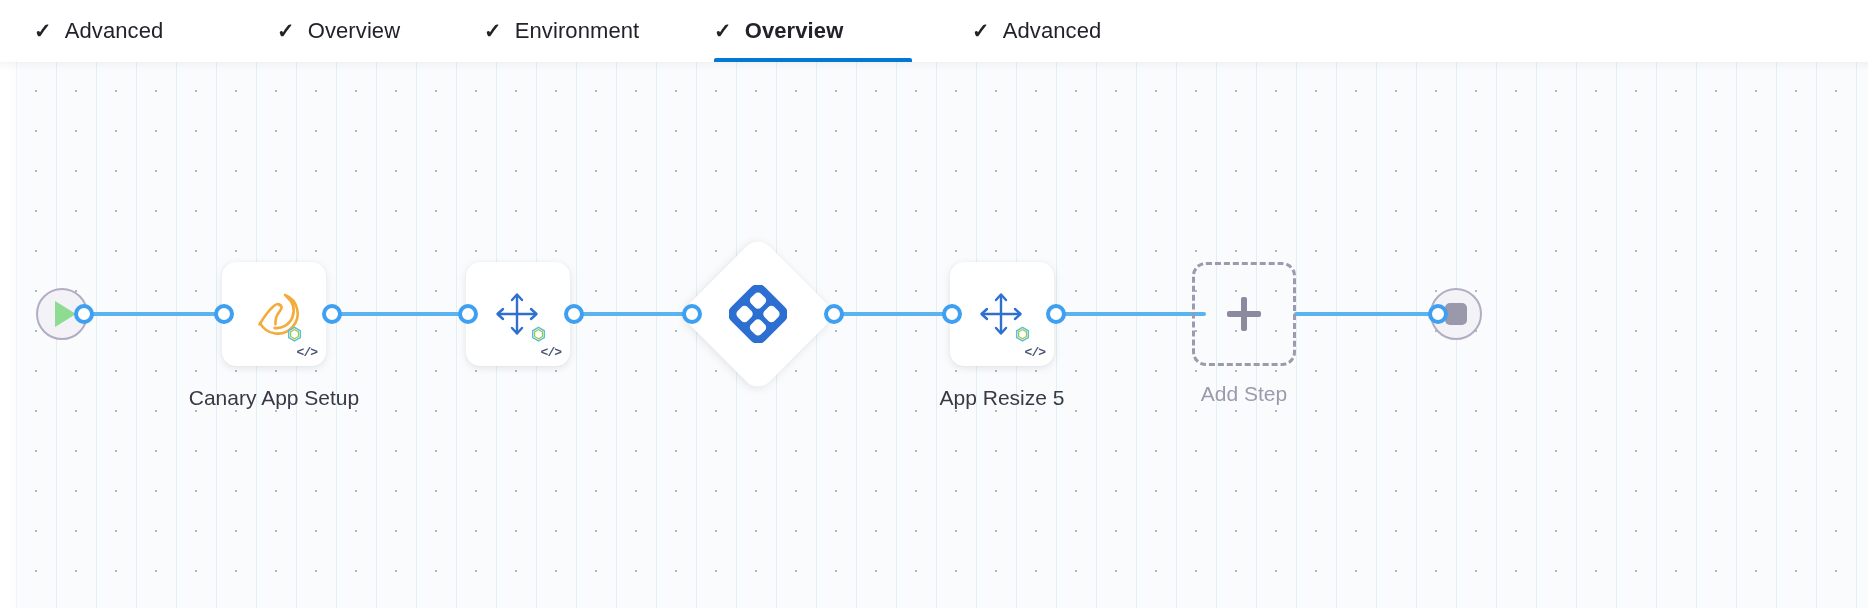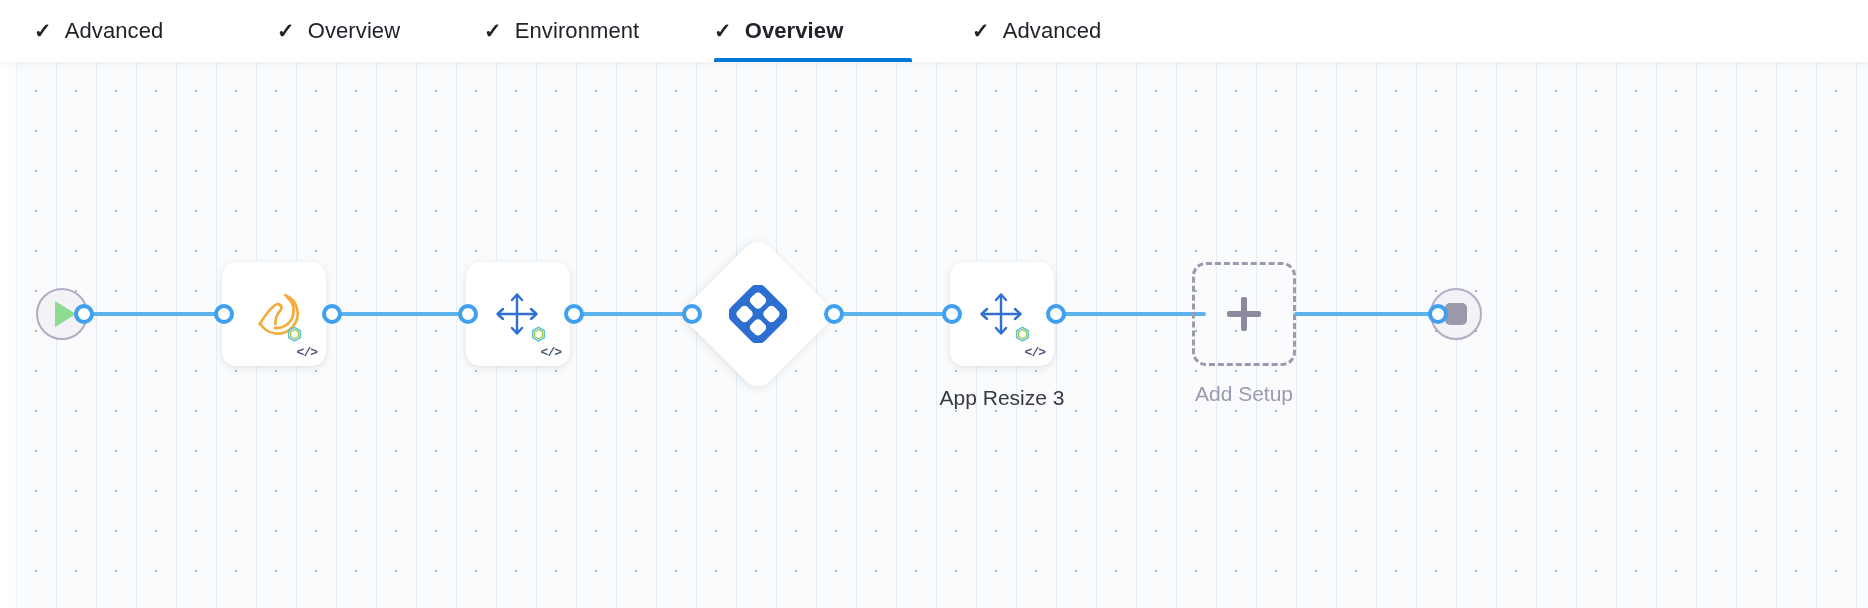--- a/index.html
+++ b/index.html
@@ -226,20 +226,21 @@
       </svg>
       <span class="hex-badge">
         <svg width="17" height="17" viewBox="0 0 17 17">
           <polygon points="8.5,1.4 14.3,4.8 14.3,11.6 8.5,15 2.7,11.6 2.7,4.8" fill="#ffffff" stroke="#5bbfd6" stroke-width="1.5"></polygon>
           <polygon points="8.5,3.6 12.4,5.9 12.4,10.5 8.5,12.8 4.6,10.5 4.6,5.9" fill="none" stroke="#9ec93e" stroke-width="1.2"></polygon>
         </svg>
       </span>
     </span>
     <span class="code-badge">&lt;/&gt;</span>
   </div>
+  <div class="node-label" style="left:174px;">Canary App Setup</div>
 
   <div class="node step-card" style="left:466px;">
     <span class="icon-wrap">
       <svg width="54" height="52" viewBox="0 0 54 52" fill="none" stroke="#2f6fd0" stroke-width="2.4" stroke-linecap="round" stroke-linejoin="round">
         <line x1="26" y1="6" x2="26" y2="44"></line>
         <line x1="7" y1="25" x2="45" y2="25"></line>
         <polyline points="21,11 26,5.5 31,11"></polyline>
         <polyline points="21,39 26,44.5 31,39"></polyline>
         <polyline points="12,20 6.5,25 12,30"></polyline>
         <polyline points="40,20 45.5,25 40,30"></polyline>
@@ -280,24 +281,24 @@
       </svg>
       <span class="hex-badge">
         <svg width="17" height="17" viewBox="0 0 17 17">
           <polygon points="8.5,1.4 14.3,4.8 14.3,11.6 8.5,15 2.7,11.6 2.7,4.8" fill="#ffffff" stroke="#5bbfd6" stroke-width="1.5"></polygon>
           <polygon points="8.5,3.6 12.4,5.9 12.4,10.5 8.5,12.8 4.6,10.5 4.6,5.9" fill="none" stroke="#9ec93e" stroke-width="1.2"></polygon>
         </svg>
       </span>
     </span>
     <span class="code-badge">&lt;/&gt;</span>
   </div>
-  <div class="node-label" style="left:902px;">App Resize 3</div>
+  <div class="node-label" style="left:902px;">App Resize 5</div>
 
   <div class="node add-card" style="left:1192px;">
     <span class="plus"></span>
   </div>
-  <div class="node-label muted" style="left:1144px; top:314px;">Add Setup</div>
+  <div class="node-label muted" style="left:1144px; top:314px;">Add Step</div>
 
   <div class="node terminal" style="left:1430px;">
     <span class="stop-sq"></span>
   </div>
 
 </div>
 
 </body></html>

